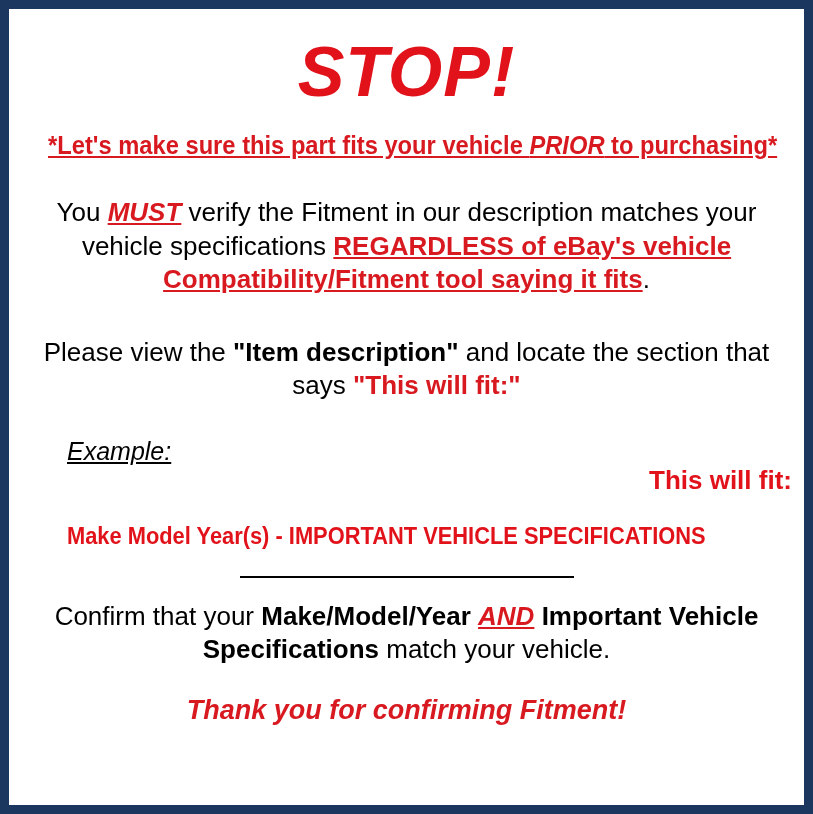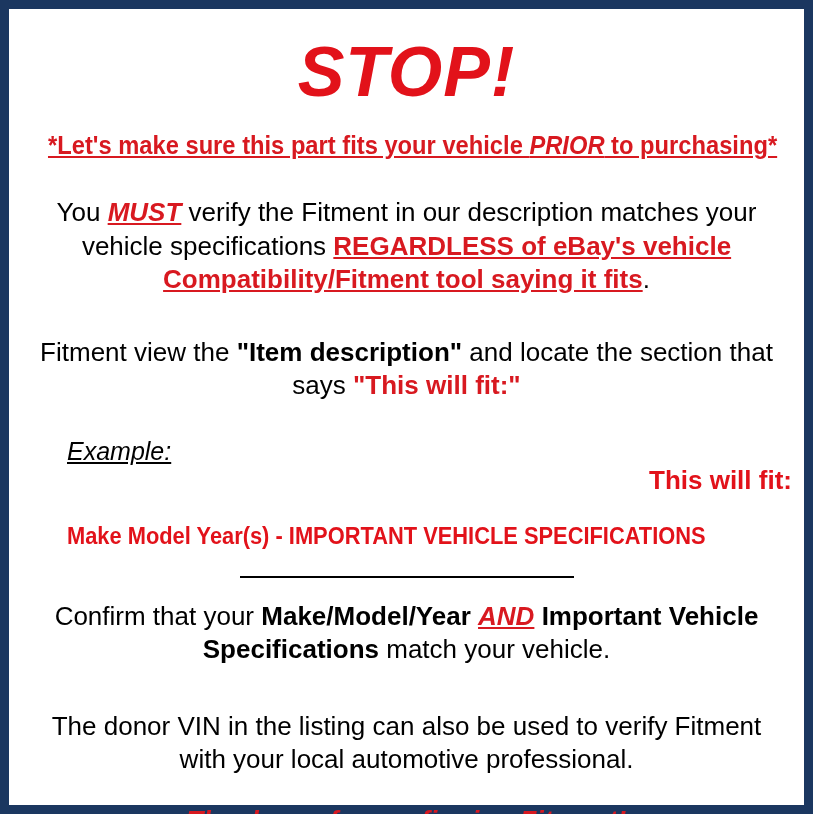--- a/index.html
+++ b/index.html
@@ -146,34 +146,33 @@
 
   <div class="subheading">
     <span>*Let's make sure this part fits your vehicle </span><span class="ital">PRIOR</span><span> to purchasing*</span>
   </div>
 
   <p class="body-para p-must">
     <span>You </span><span class="red-bold-ital-ul">MUST</span><span> verify the Fitment in our description matches your vehicle specifications </span><span class="red-bold-ul">REGARDLESS of eBay's vehicle Compatibility/Fitment tool saying it fits</span><span>.</span>
   </p>
 
   <p class="body-para p-please">
-    <span>Fitment view the </span><span class="blk-bold">"Item description"</span><span> and locate the section that says </span><span class="red-bold">"This will fit:"</span>
+    <span>Please view the </span><span class="blk-bold">"Item description"</span><span> and locate the section that says </span><span class="red-bold">"This will fit:"</span>
   </p>
 
   <div class="example-block">
     <div class="example-label">Example:</div>
     <div class="example-fit">This will fit:</div>
     <div class="example-spec">Make Model Year(s) - IMPORTANT VEHICLE SPECIFICATIONS</div>
   </div>
 
   <div class="divider-wrap">
     <div class="divider-rule"></div>
   </div>
 
   <p class="body-para p-confirm">
     <span>Confirm that your </span><span class="blk-bold">Make/Model/Year</span><span> </span><span class="red-bold-ital-ul">AND</span><span> </span><span class="blk-bold">Important Vehicle Specifications</span><span> match your vehicle.</span>
   </p>
 
-  <p class="body-para p-vin">The donor VIN in the listing can also be used to verify Fitment with your local automotive professional.</p>
 
   <div class="thanks">Thank you for confirming Fitment!</div>
 
 </div>
 
 </body></html>

